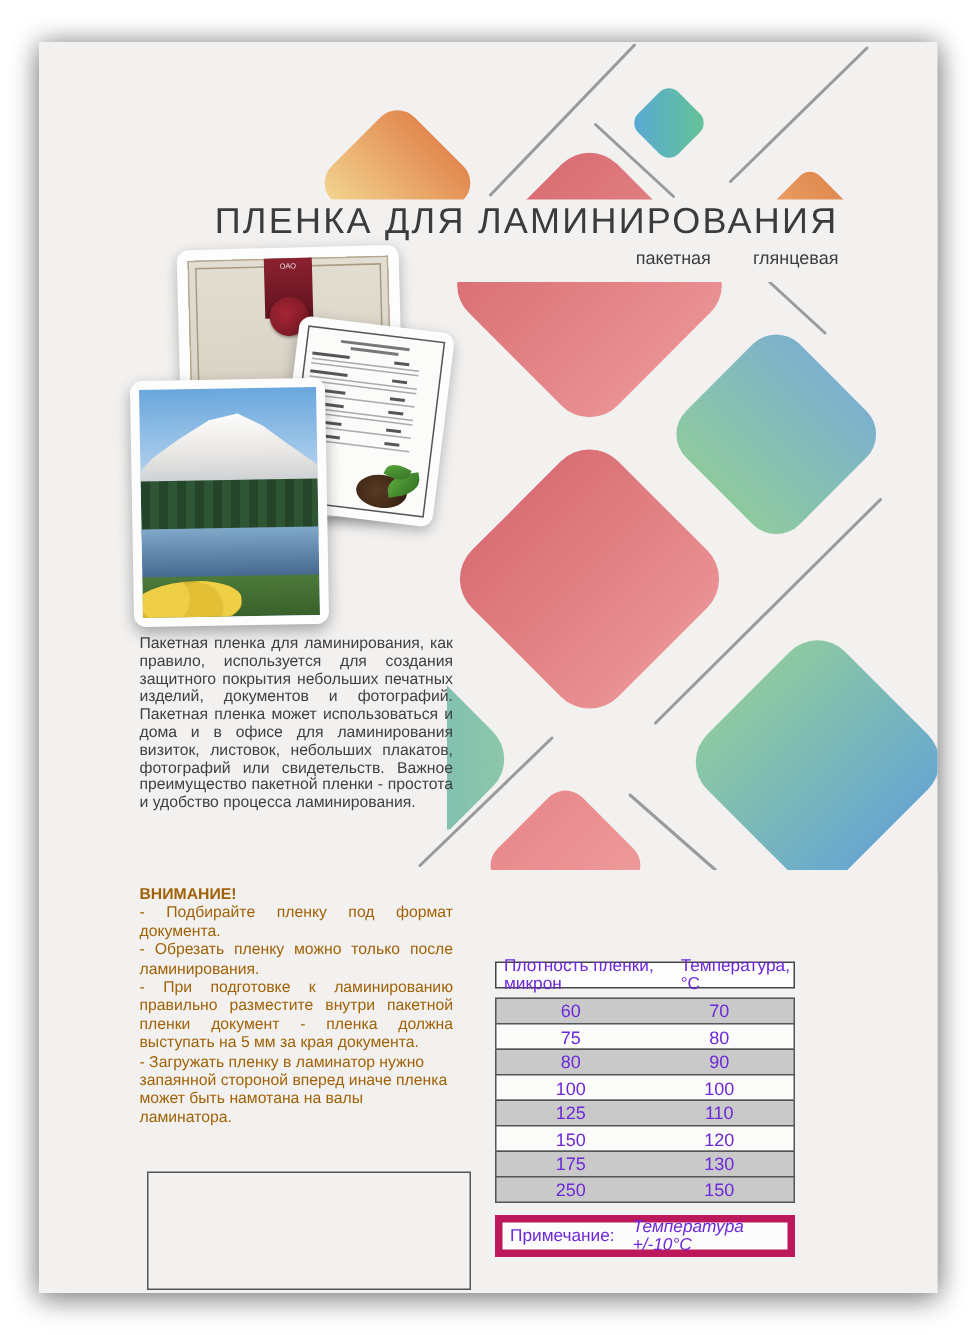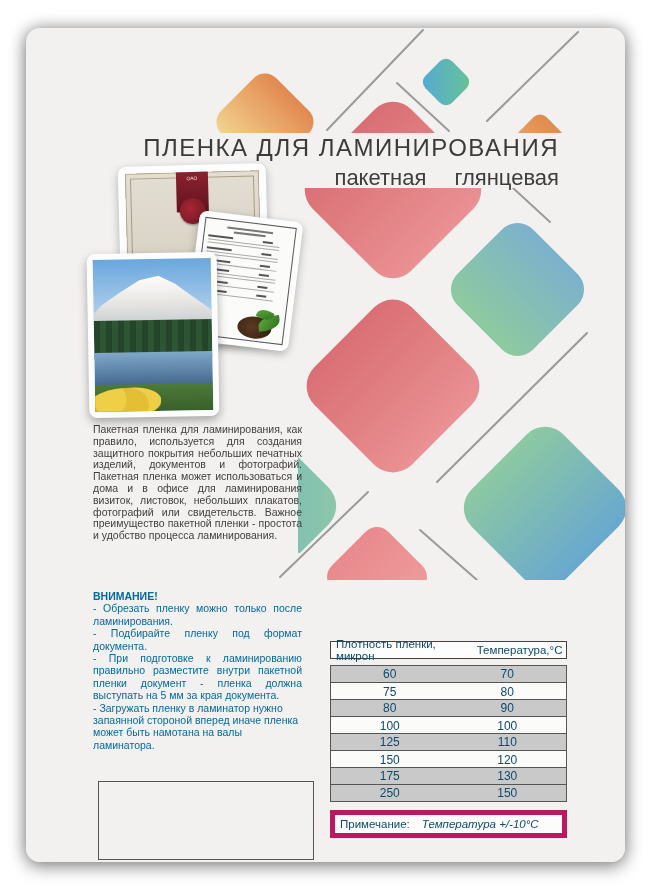--- a/index.html
+++ b/index.html
@@ -1,19 +1,19 @@
 <!DOCTYPE html>
 <html><head>
 <meta charset="utf-8">
 <style>
   html,body{margin:0;padding:0;background:#ffffff;}
   .canvas{position:relative;width:652px;height:890px;background:#fff;overflow:hidden;
           font-family:"Liberation Sans","DejaVu Sans",sans-serif;}
   .page{position:absolute;left:26px;top:28px;width:599px;height:834px;background:#f2f1f0;
-        border-radius:14px;box-shadow:0 0 16px rgba(0,0,0,.38),0 6px 18px rgba(0,0,0,.28);overflow:hidden;}
+        border-radius:0;box-shadow:0 0 16px rgba(0,0,0,.38),0 6px 18px rgba(0,0,0,.28);overflow:hidden;}
 
   
   .deco{position:absolute;inset:0;}
   .dm{position:absolute;transform:rotate(45deg);}
   .dm-orange-lg{left:200px;top:55px;width:78px;height:78px;border-radius:16px;
       background:linear-gradient(to top,#f2d28e,#e2884f);}
   .dm-red-top{left:297px;top:92px;width:140px;height:140px;border-radius:26px;
       background:linear-gradient(to right,#d96f74,#ea9193);}
   .dm-teal-sm{left:401px;top:35px;width:38px;height:38px;border-radius:9px;
       background:linear-gradient(to bottom left,#66c493,#57a8d5);}
@@ -32,21 +32,21 @@
       background:linear-gradient(to bottom left,#8fc9a7,#60a8cc);}
   .deco-lines{position:absolute;left:0;top:0;}
 
   
   .band-mask{position:absolute;left:0;top:105px;width:100%;height:55px;background:#f2f1f0;}
   .bottom-mask{position:absolute;left:0;top:552px;width:100%;height:282px;background:#f2f1f0;}
 
   
   .title-block{position:absolute;top:106px;right:66px;text-align:right;z-index:6;}
   .page-title{font-size:24px;letter-spacing:1.5px;color:#3b3b3b;white-space:nowrap;}
-  .page-subtitle{margin-top:3px;font-size:22px;color:#3d3d3d;}
+  .page-subtitle{margin-top:3px;font-size:12px;color:#3d3d3d;}
   .page-subtitle .w2{margin-left:28px;}
 
   
   .samples{position:absolute;inset:0;z-index:7;}
   .lam{position:absolute;background:#fdfdfd;border-radius:8px;box-shadow:0 3px 9px rgba(0,0,0,.28);padding:7px;}
   .cert{left:94px;top:137px;width:134px;height:166px;transform:rotate(-1.5deg);}
   .cert-paper{width:100%;height:100%;background:linear-gradient(180deg,#e3ded2,#cfc9ba);position:relative;
       box-shadow:inset 0 0 0 1px #b4a68f;}
   .cert-frame{position:absolute;inset:5px;border:1px solid #a89a82;}
   .cert-ribbon{position:absolute;left:50%;top:0;transform:translateX(-50%);width:32px;height:40px;
@@ -88,31 +88,31 @@
       background:linear-gradient(180deg,#4d7a3a,#39602b);}
   .ph-flowers{position:absolute;left:-6%;bottom:-4%;width:62%;height:20%;
       background:radial-gradient(circle at 30% 40%,#eecf45 0 30%,transparent 31%),
                  radial-gradient(circle at 60% 60%,#e3bf36 0 35%,transparent 36%),
                  radial-gradient(circle at 80% 30%,#eecf45 0 25%,transparent 26%),#d8b832;
       border-radius:60% 40% 50% 20%;}
 
   
   .intro{position:absolute;left:67px;top:396px;width:209px;z-index:6;
       font-size:10.5px;line-height:11.8px;color:#3f3f3f;text-align:justify;margin:0;}
-  .attention{position:absolute;left:67px;top:562px;width:209px;z-index:6;color:#0369a1;}
+  .attention{position:absolute;left:67px;top:562px;width:209px;z-index:6;color:#a16207;}
   .attention-title{font-weight:bold;font-size:10.5px;margin:0 0 1px 0;}
   .attention p{margin:0;font-size:10.5px;line-height:12.4px;text-align:justify;}
   .attention p.ragged{text-align:left;}
   .empty-box{position:absolute;left:72px;top:753px;width:214px;height:77px;border:1px solid #555;z-index:6;}
 
   
   .tbl-heading{position:absolute;left:304px;top:562px;width:250px;text-align:center;z-index:6;
       font-weight:bold;color:#141414;font-size:11px;}
   .tbl-heading .l2{margin-top:11px;}
-  .tbl{position:absolute;left:304px;top:613px;width:237px;z-index:6;color:#0c4a6e;}
+  .tbl{position:absolute;left:304px;top:613px;width:200px;z-index:6;color:#6d28d9;}
   .tbl-header{height:16px;border:1px solid #444;background:#fdfdfd;display:flex;align-items:center;font-size:11.5px;}
   .tbl-header .h1{padding-left:5px;flex:1;}
   .tbl-header .h2{width:38%;}
   .tbl-body{margin-top:6px;}
   .tbl-row{height:16px;border:1px solid #555;margin-top:-1px;display:flex;align-items:center;font-size:12px;}
   .tbl-row:first-child{margin-top:0;}
   .tbl-row.gray{background:#c9c9c9;}
   .tbl-row.white{background:#fbfbfa;align-items:flex-end;}
   .tbl-row span{width:50%;text-align:center;}
   .tbl-note{margin-top:8px;height:18px;border:5px solid #be185d;background:#fcfcfc;display:flex;align-items:center;font-size:11.5px;}
@@ -225,22 +225,22 @@
           <div class="ph-grass"></div>
           <div class="ph-flowers"></div>
         </div>
       </div>
     </div>
 
     <p class="intro">Пакетная пленка для ламинирования, как правило, используется для создания защитного покрытия небольших печатных изделий, документов и фотографий. Пакетная пленка может использоваться и дома и в офисе для ламинирования визиток, листовок, небольших плакатов, фотографий или свидетельств. Важное преимущество пакетной пленки - простота и удобство процесса ламинирования.</p>
 
     <div class="attention">
       <p class="attention-title">ВНИМАНИЕ!</p>
+      <p>- Подбирайте пленку под формат документа.</p>
       <p>- Обрезать пленку можно только после ламинирования.</p>
-      <p>- Подбирайте пленку под формат документа.</p>
       <p>- При подготовке к ламинированию правильно разместите внутри пакетной пленки документ - пленка должна выступать на 5 мм за края документа.</p>
       <p class="ragged">- Загружать пленку в ламинатор нужно запаянной стороной вперед иначе пленка может быть намотана на валы ламинатора.</p>
     </div>
 
     <div class="empty-box"></div>
 
 
     <div class="tbl">
       <div class="tbl-header">
         <span class="h1">Плотность пленки, микрон</span>

